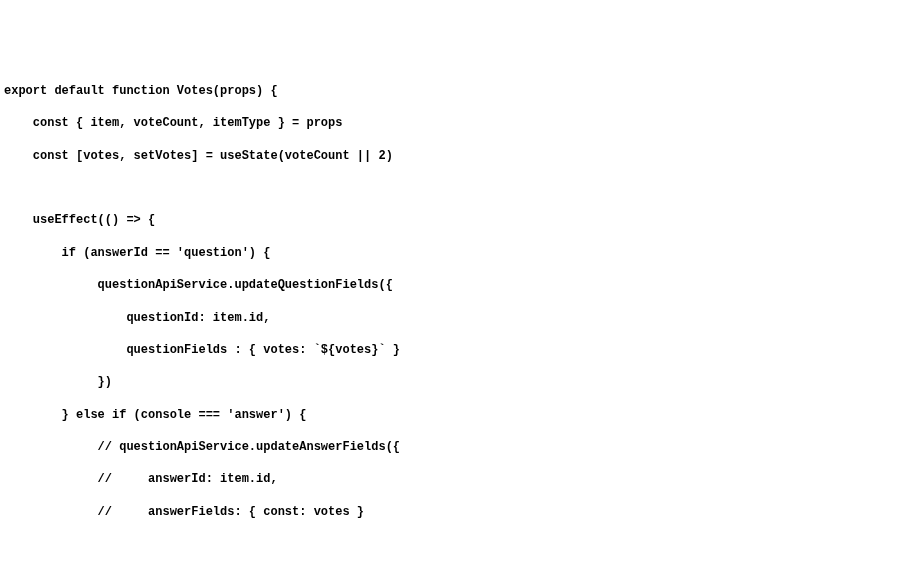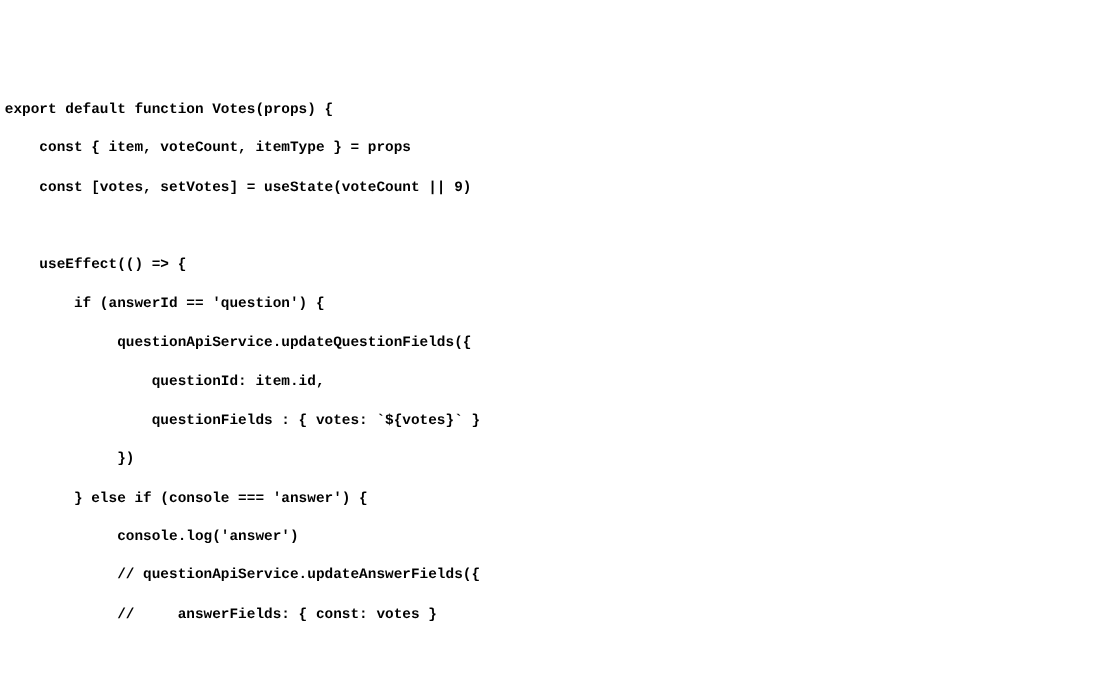--- a/index.html
+++ b/index.html
@@ -26,31 +26,31 @@
     }
   </style>
 </head>
 <body>
 
 
 
 <div class="code-container">
 <span class="line">export default function Votes(props) {</span>
 <span class="line">    const { item, voteCount, itemType } = props</span>
-<span class="line">    const [votes, setVotes] = useState(voteCount || 9)</span>
+<span class="line">    const [votes, setVotes] = useState(voteCount || 2)</span>
 <span class="line"></span>
 <span class="line">    useEffect(() =&gt; {</span>
 <span class="line">        if (answerId == 'question') {</span>
 <span class="line">             questionApiService.updateQuestionFields({</span>
 <span class="line">                 questionId: item.id,</span>
 <span class="line">                 questionFields : { votes: `${votes}` }</span>
 <span class="line">             })</span>
 <span class="line">        } else if (console === 'answer') {</span>
-<span class="line">             console.log('answer')</span>
 <span class="line">             // questionApiService.updateAnswerFields({</span>
+<span class="line">             //     answerId: item.id,</span>
 <span class="line">             //     answerFields: { const: votes }</span>
 
 
 
 
 
 
 
 
 

